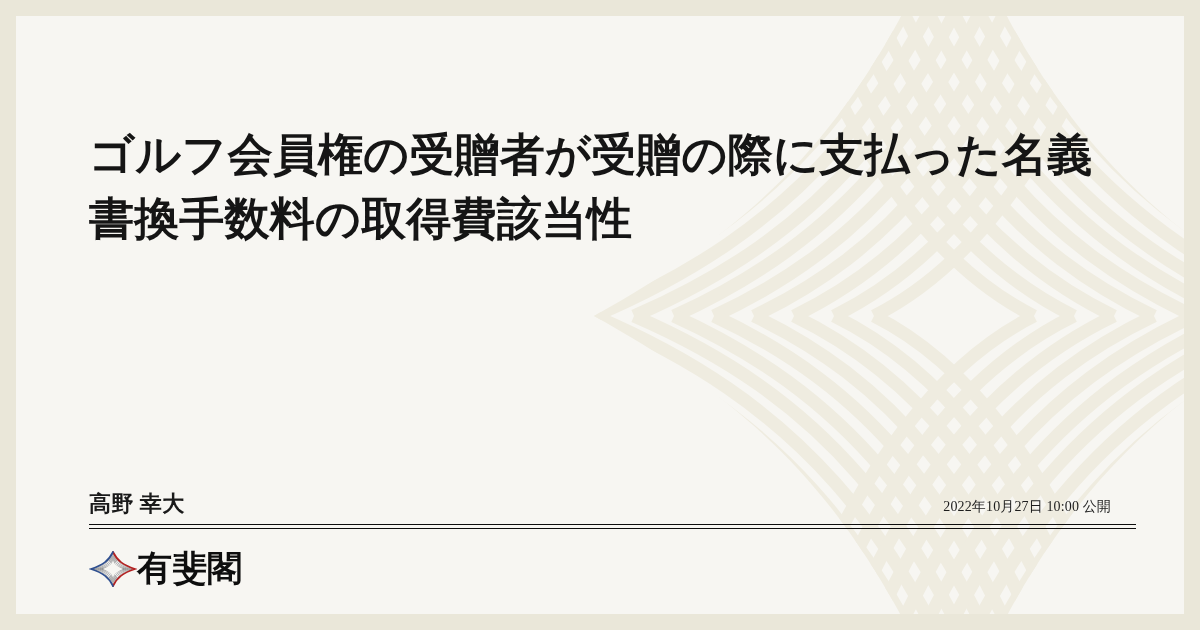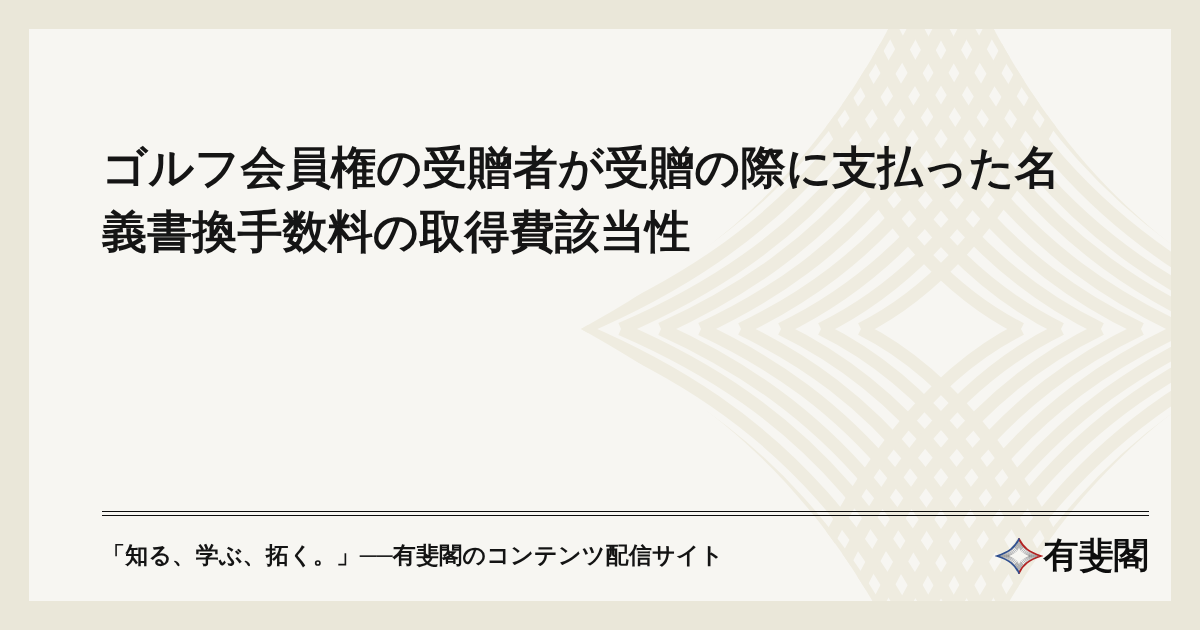--- a/index.html
+++ b/index.html
@@ -7,21 +7,21 @@
     padding: 0;
     background: #ffffff;
   }
 
   .og-card {
     position: relative;
     width: 1200px;
     height: 630px;
     box-sizing: border-box;
     background: #eae7d9;          
-    padding: 29px;
+    padding: 16px;
     overflow: hidden;
     font-family: "Liberation Serif", "DejaVu Serif", serif;
   }
 
   .og-inner {
     position: relative;
     width: 100%;
     height: 100%;
     box-sizing: border-box;
     background: #f7f6f2;          
@@ -207,27 +207,30 @@
           <path d="M540 430 C 428 484, 326 586, 240 826"></path>
           <path d="M500 430 C 406 476, 304 574, 220 814"></path>
           <path d="M460 430 C 384 468, 282 562, 200 802"></path>
         </g>
       </svg>
     </div>
 
     <div class="content">
       <h1 class="title">ゴルフ会員権の受贈者が受贈の際に支払った名義書換手数料の取得費該当性</h1>
 
+      <div class="meta-row">
+        <span class="author">高野 幸大</span>
+        <span class="pubdate">2022年10月27日 10:00 公開</span>
+      </div>
     </div>
 
     <div class="footer-wrap">
       <div class="divider"></div>
 
       <div class="footer-row">
-        <span class="tagline">「知る、学ぶ、拓く。」──有斐閣のコンテンツ配信サイト</span>
 
         <span class="brand">
           <svg class="brand-mark" viewBox="0 0 96 76" aria-hidden="true">
             <defs>
               <clipPath id="markClip">
                 <path d="M48 4
                          C 57 22, 68 30, 92 38
                          C 68 46, 57 54, 48 72
                          C 39 54, 28 46, 4 38
                          C 28 30, 39 22, 48 4 Z"></path>

